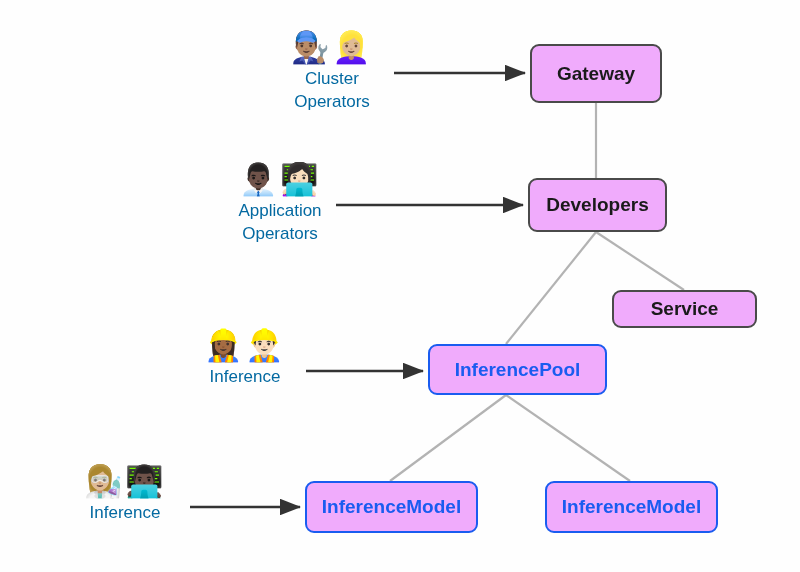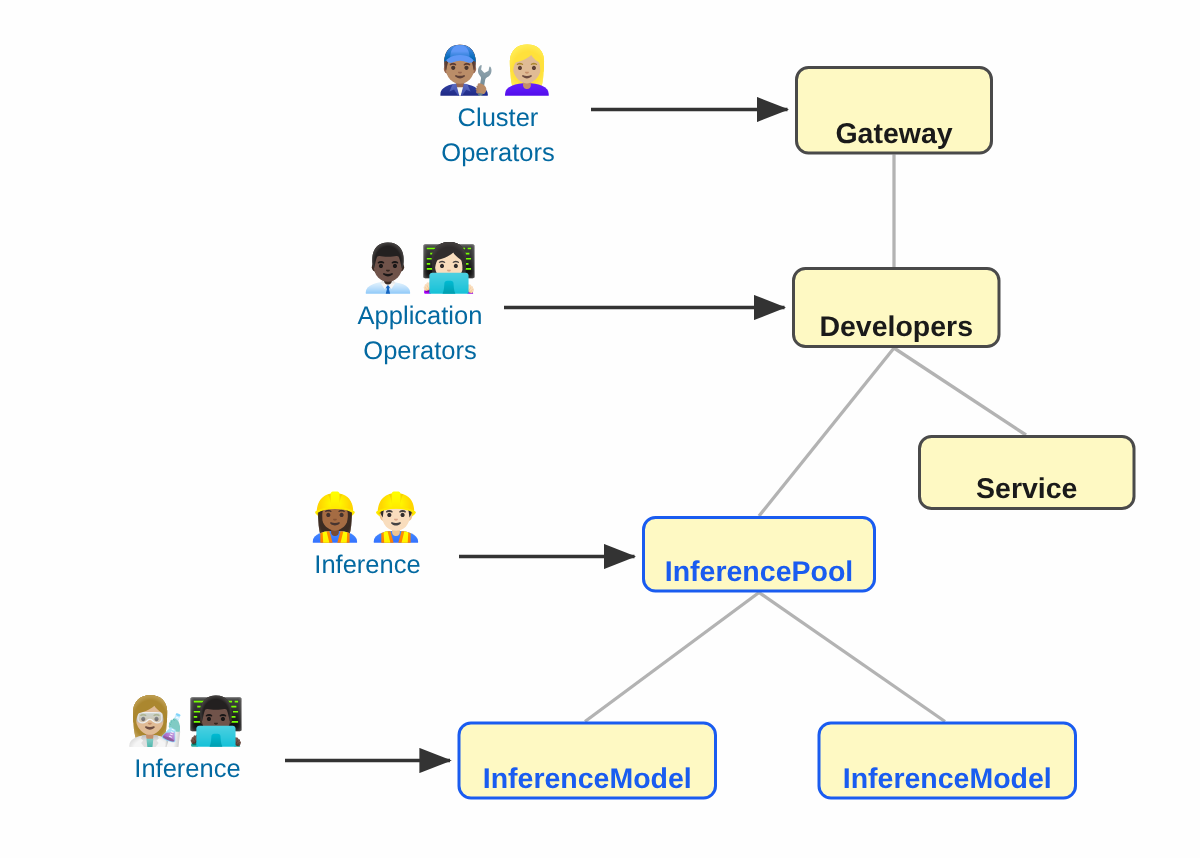--- a/index.html
+++ b/index.html
@@ -23,24 +23,24 @@
     position: absolute;
     left: 0;
     top: 0;
     width: 800px;
     height: 572px;
     pointer-events: none;
   }
   .node {
     position: absolute;
     box-sizing: border-box;
-    background: #fef9c3;
+    background: #f0abfc;
     border-radius: 9px;
     display: flex;
-    align-items: flex-end;
+    align-items: center;
     justify-content: center;
     text-align: center;
   }
   .node-gray {
     border: 2px solid #4a4a4a;
   }
   .node-gray .node-label {
     color: #1a1a1a;
     font-weight: bold;
     font-size: 19px;
@@ -104,25 +104,25 @@
   </svg>
 
   <div class="node node-gray" style="left:530px; top:44px; width:132px; height:59px;">
     <span class="node-label">Gateway</span>
   </div>
 
   <div class="node node-gray" style="left:528px; top:178px; width:139px; height:54px;">
     <span class="node-label">Developers</span>
   </div>
 
-  <div class="node node-gray" style="left:612px; top:290px; width:145px; height:50px;">
+  <div class="node node-gray" style="left:612px; top:290px; width:145px; height:38px;">
     <span class="node-label">Service</span>
   </div>
 
-  <div class="node node-blue" style="left:428px; top:344px; width:156px; height:51px;">
+  <div class="node node-blue" style="left:428px; top:344px; width:179px; height:51px;">
     <span class="node-label">InferencePool</span>
   </div>
 
   <div class="node node-blue" style="left:305px; top:481px; width:173px; height:52px;">
     <span class="node-label">InferenceModel</span>
   </div>
 
   <div class="node node-blue" style="left:545px; top:481px; width:173px; height:52px;">
     <span class="node-label">InferenceModel</span>
   </div>

